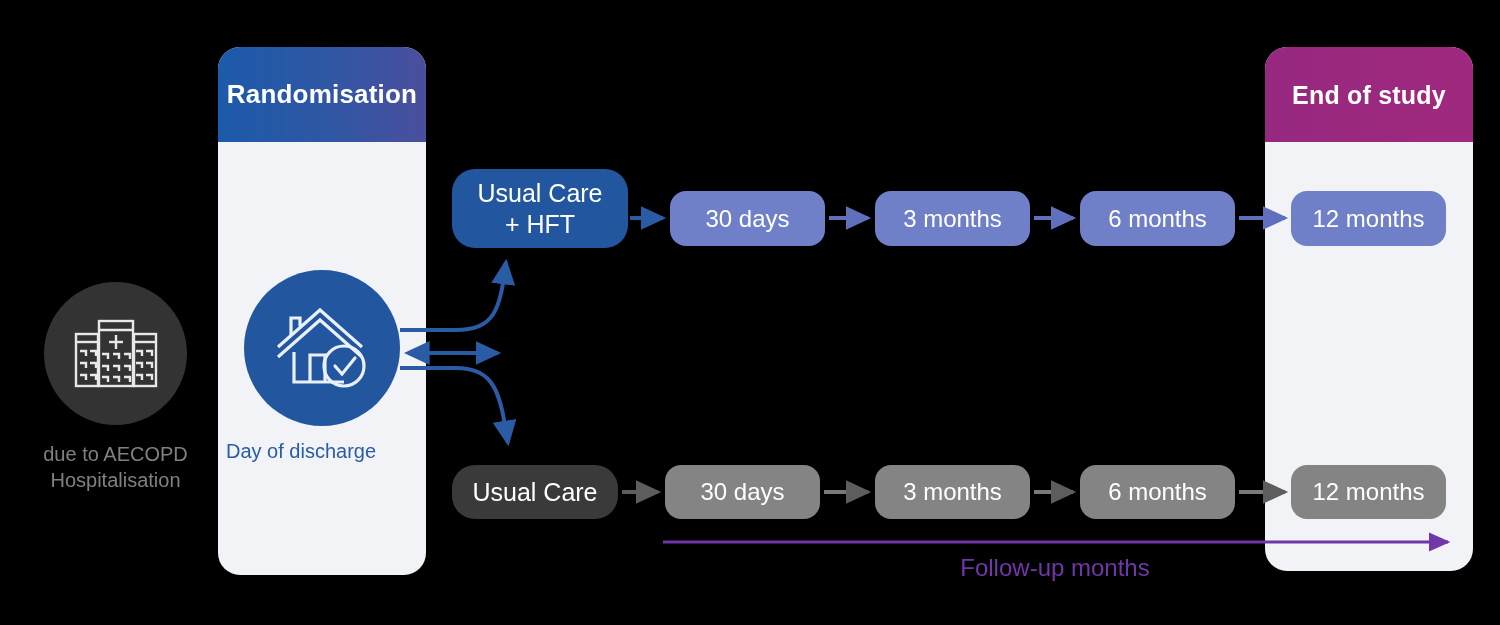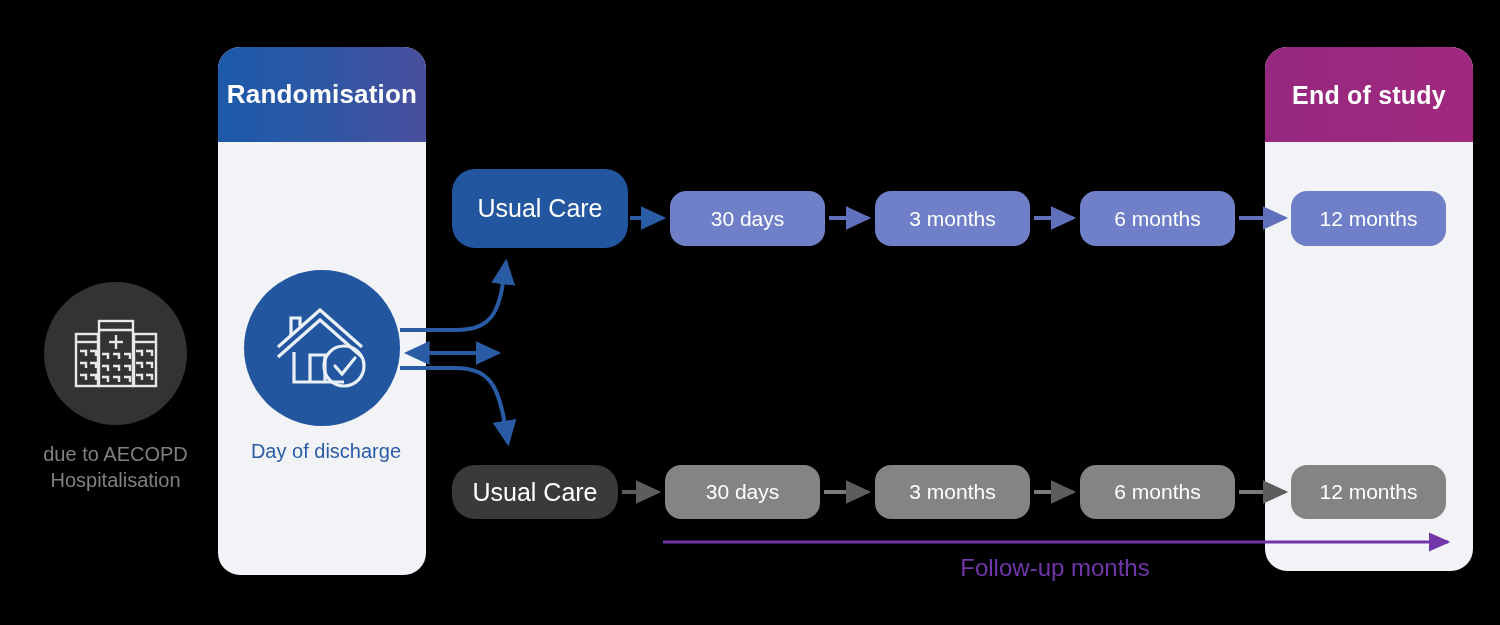--- a/index.html
+++ b/index.html
@@ -87,21 +87,21 @@
     font-size: 20px;
     line-height: 1.32;
   }
 
   
   #discharge-group {
     position: absolute;
     left: 244px;
     top: 270px;
     width: 157px;
-    text-align: right;
+    text-align: left;
   }
   #discharge-circle {
     width: 156px;
     height: 156px;
     border-radius: 50%;
     background: #22569e;
     display: flex;
     align-items: center;
     justify-content: center;
   }
@@ -122,21 +122,21 @@
     text-align: center;
     color: #ffffff;
     border-radius: 16px;
     line-height: 1.22;
   }
   .pill.arm {            
     font-size: 25px;
     border-radius: 23px;
   }
   .pill.visit {          
-    font-size: 21px;
+    font-size: 24px;
   }
   .arm-hft  { background: #22569e; }
   .visit-blue { background: #6f80c8; }
   .arm-uc   { background: #3a3a3a; }
   .visit-gray { background: #848484; }
 
   
   #connectors {
     position: absolute;
     left: 0;
@@ -229,20 +229,21 @@
           <polyline points="65,66 72,74 85,58" stroke-linecap="round"></polyline>
         </g>
       </svg>
     </div>
     <div id="discharge-label">Day of discharge</div>
   </div>
 
   <div class="pill arm arm-hft" style="left:452px; top:169px; width:176px; height:79px;">
     <div>
       <div>Usual Care</div>
+      <div>+ HFT</div>
     </div>
   </div>
 
   <div class="pill visit visit-blue" style="left:670px; top:191px; width:155px; height:55px;">30 days</div>
 
   <div class="pill visit visit-blue" style="left:875px; top:191px; width:155px; height:55px;">3 months</div>
 
   <div class="pill visit visit-blue" style="left:1080px; top:191px; width:155px; height:55px;">6 months</div>
 
   <div class="pill visit visit-blue" style="left:1291px; top:191px; width:155px; height:55px;">12 months</div>

